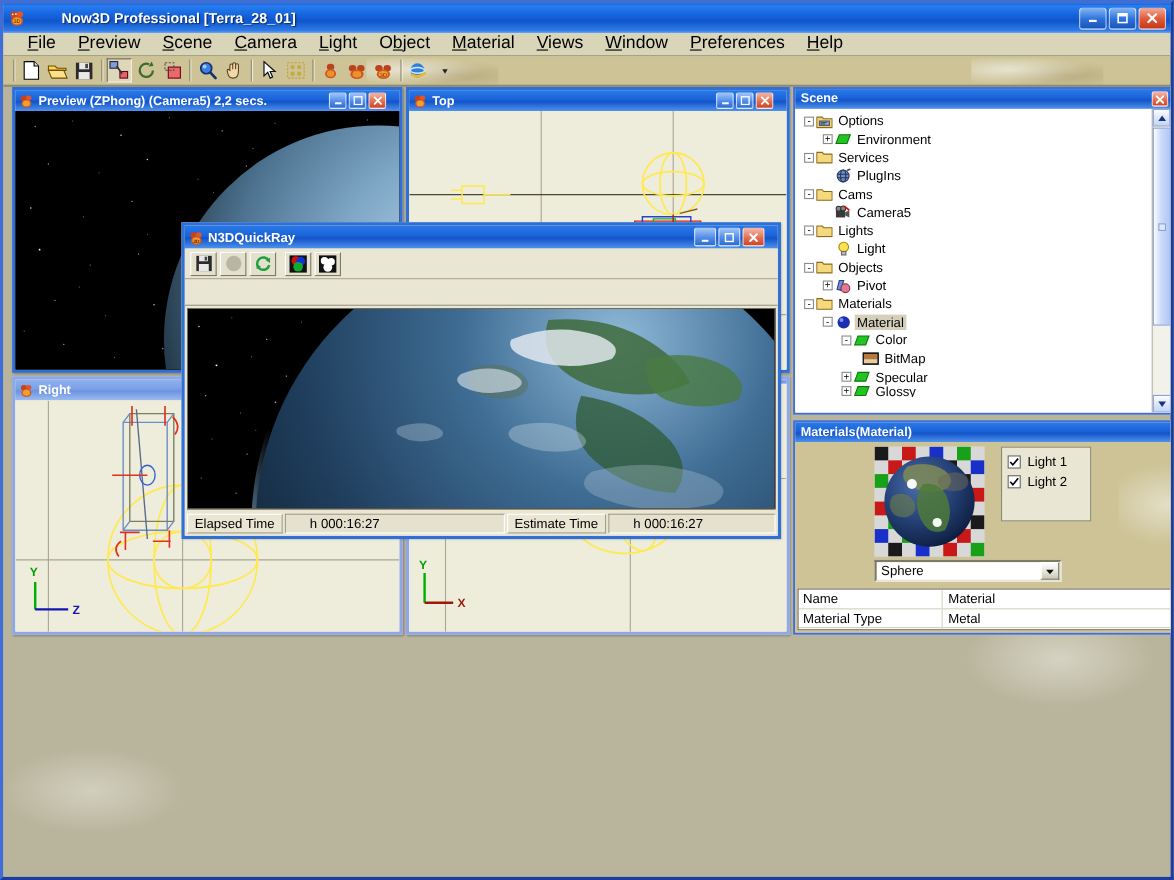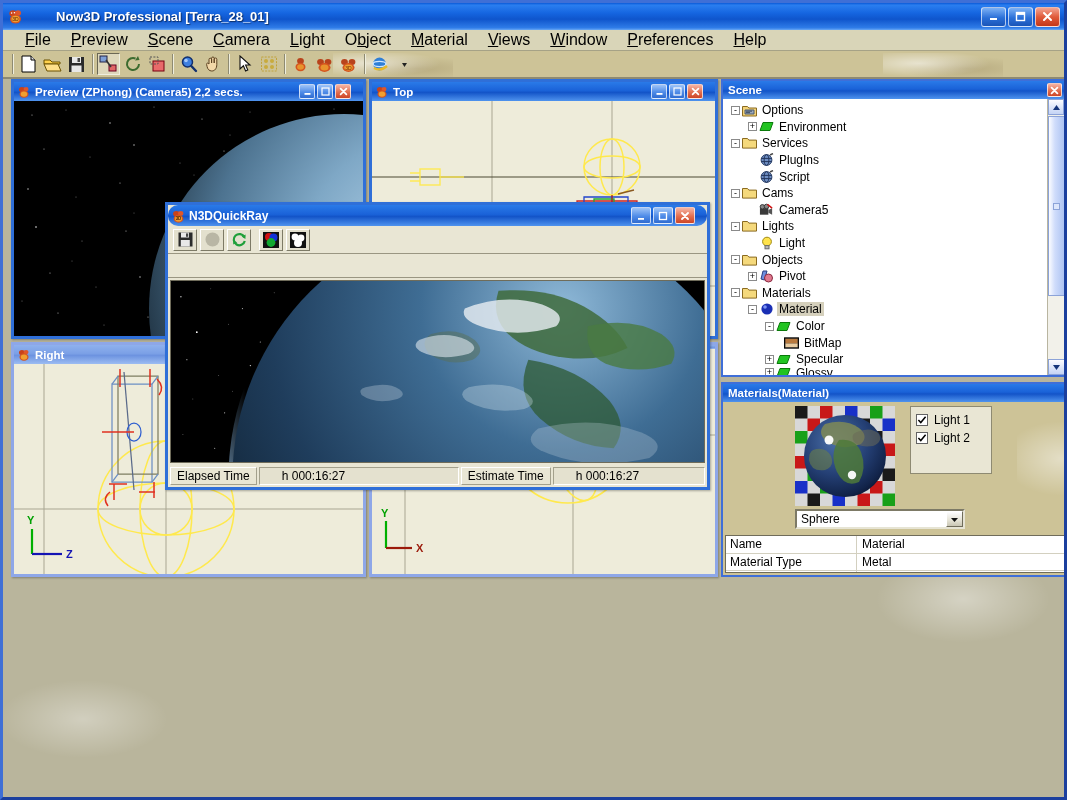--- a/index.html
+++ b/index.html
@@ -638,21 +638,21 @@
               <line x1="14" y1="199" x2="40" y2="199" stroke="#9b1a0a" stroke-width="2.2"></line>
               <text x="9" y="168" font-size="11" font-weight="bold" fill="#00a000" font-family="'Liberation Sans',sans-serif">Y</text>
               <text x="44" y="203" font-size="11" font-weight="bold" fill="#9b1a0a" font-family="'Liberation Sans',sans-serif">X</text>
             </g>
           </svg>
         </div>
       </div>
     </div>
 
     <div class="mdi active" style="left:162px;top:123px;width:545px;height:288px;border-width:3px;">
-      <div class="mdi-title" style="height:21px;flex:0 0 21px;font-size:12px;border-radius:10px;">
+      <div class="mdi-title" style="height:21px;flex:0 0 21px;font-size:12px;">
         <span class="micon">
           <svg width="15" height="15" viewBox="0 0 17 17">
               <ellipse cx="6" cy="5.5" rx="3.6" ry="3.2" fill="#c8421a"></ellipse>
               <ellipse cx="11" cy="5" rx="3" ry="2.7" fill="#e0562a"></ellipse>
               <ellipse cx="8.5" cy="11" rx="5.5" ry="4.5" fill="#d4541f"></ellipse>
               <ellipse cx="8.5" cy="11" rx="4" ry="3.2" fill="#f0a030"></ellipse>
               <text x="8.5" y="13" font-size="5" fill="#5a2200" text-anchor="middle" font-family="'Liberation Sans',sans-serif">3D</text>
             </svg>
         </span>
         <span>N3DQuickRay</span>
@@ -848,34 +848,20 @@
               <svg width="15" height="14" viewBox="0 0 15 14">
                   <circle cx="7.5" cy="7" r="5.4" fill="#6f8fc4" stroke="#2a3f68"></circle>
                   <ellipse cx="7.5" cy="7" rx="2.4" ry="5.4" fill="none" stroke="#23365c"></ellipse>
                   <path d="M2.3 5.4h10.4M2.3 8.6h10.4" stroke="#23365c"></path>
                   <path d="M11 2 l3 -1.4" stroke="#4a4a4a" stroke-width="1.6"></path>
                 </svg>
             </span>
             <span class="tlbl">PlugIns</span>
           </div>
 
-          <div class="trow">
-            <span class="tlead"></span>
-              <span class="tspacer"></span>
-            <span style="flex:0 0 17px;"></span>
-            <span class="ticon">
-              <svg width="15" height="14" viewBox="0 0 15 14">
-                  <circle cx="7.5" cy="7" r="5.4" fill="#6f8fc4" stroke="#2a3f68"></circle>
-                  <ellipse cx="7.5" cy="7" rx="2.4" ry="5.4" fill="none" stroke="#23365c"></ellipse>
-                  <path d="M2.3 5.4h10.4M2.3 8.6h10.4" stroke="#23365c"></path>
-                  <path d="M11 2 l3 -1.4" stroke="#4a4a4a" stroke-width="1.6"></path>
-                </svg>
-            </span>
-            <span class="tlbl">Script</span>
-          </div>
 
           <div class="trow">
             <span class="tlead"></span>
             <span class="texp">-</span>
             <span class="ticon">
               <svg width="15" height="12" viewBox="0 0 15 12">
                   <path d="M.5 1.5h5l1.4 1.6h7.6v8H.5z" fill="#f5d97c" stroke="#8a6a20"></path>
                 </svg>
             </span>
             <span class="tlbl">Cams</span>

